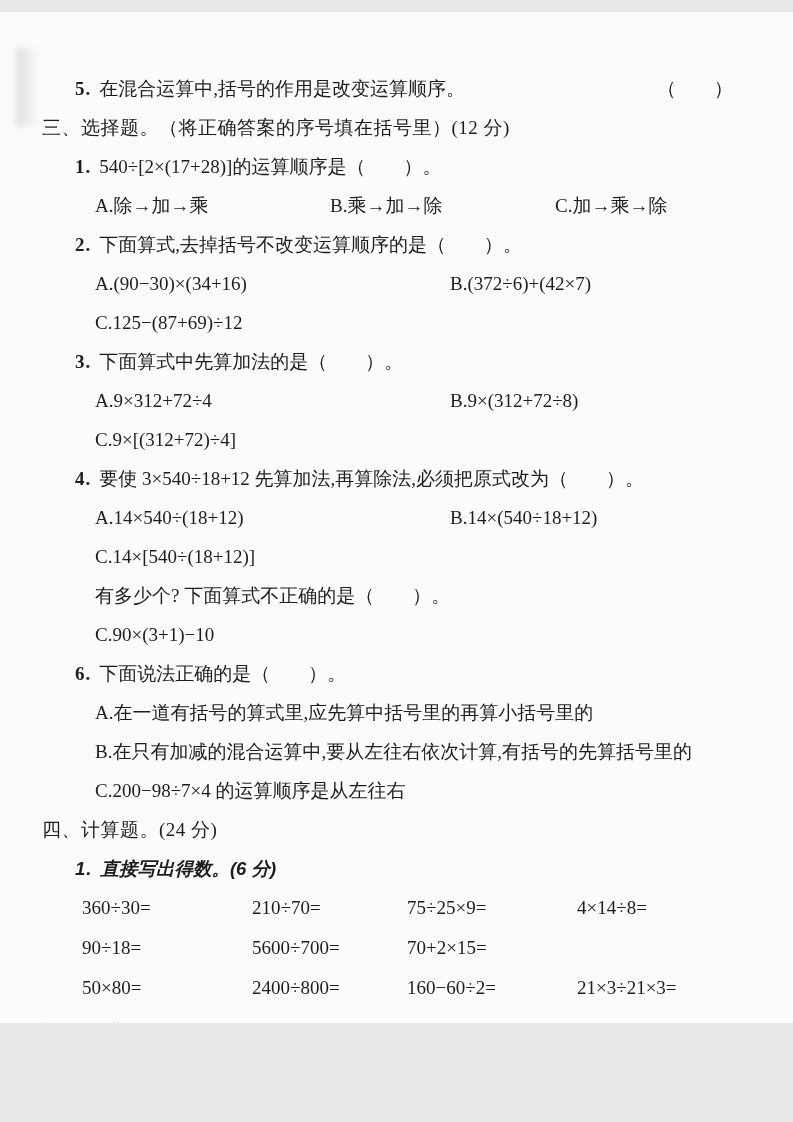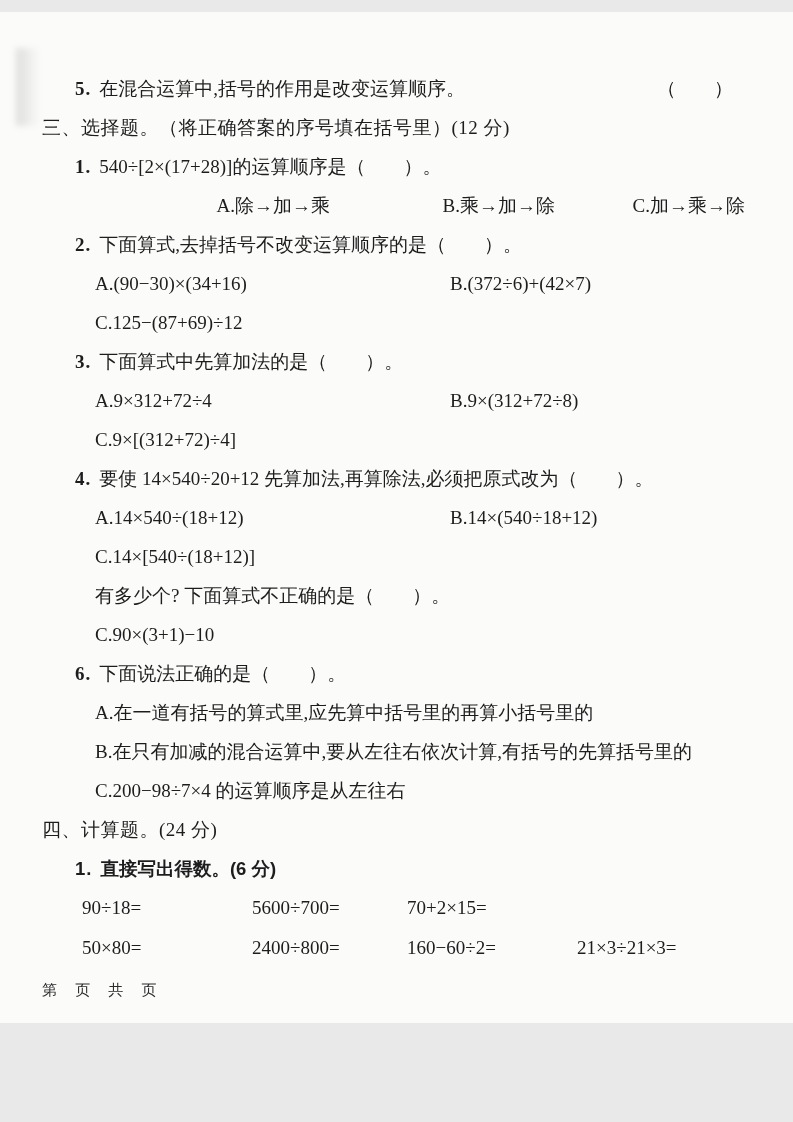--- a/index.html
+++ b/index.html
@@ -33,24 +33,24 @@
   .q  { margin-left: 33px; }
   .tf {
     margin-left: 33px;
     display: flex;
     justify-content: space-between;
     padding-right: 12px;
   }
   .section-header { letter-spacing: 0.5px; }
   .mt-sm { margin-top: 8px; }
   .opts { margin-left: 53px; }
-  .opts.three { display: grid; grid-template-columns: 235px 225px 1fr; text-align: right; }
+  .opts.three { display: grid; grid-template-columns: 235px 225px 1fr; }
   .opts.two   { display: grid; grid-template-columns: 355px 1fr; }
   .cont { margin-left: 53px; }
-  .sub { margin-left: 33px; font-family: "Liberation Sans", "DejaVu Sans", sans-serif; font-weight: 600; font-size: 18.5px; }
+  .sub { margin-left: 33px; font-family: "Liberation Sans", "DejaVu Sans", sans-serif; font-weight: 600; font-size: 18.5px; font-style: italic; }
   .calc-row {
     display: grid;
     grid-template-columns: 170px 155px 170px 1fr;
     margin-left: 40px;
     margin-bottom: 14px;
     font-size: 19px;
     line-height: 26px;
   }
   .footer {
     text-align: left;
@@ -103,21 +103,21 @@
   </div>
   <div class="line opts two">
     <span>A.9×312+72÷4</span>
     <span>B.9×(312+72÷8)</span>
   </div>
   <div class="line opts">
     <span>C.9×[(312+72)÷4]</span>
   </div>
 
   <div class="line q">
-    <span class="qno">4.</span><span>要使 14×540÷20+12 先算加法,再算除法,必须把原式改为（　　）。</span>
+    <span class="qno">4.</span><span>要使 3×540÷18+12 先算加法,再算除法,必须把原式改为（　　）。</span>
   </div>
   <div class="line opts two">
     <span>A.14×540÷(18+12)</span>
     <span>B.14×(540÷18+12)</span>
   </div>
   <div class="line opts">
     <span>C.14×[540÷(18+12)]</span>
   </div>
 
   <div class="line cont">
@@ -141,20 +141,26 @@
   </div>
 
   <div class="line section-header">
     <span>四、计算题。(24 分)</span>
   </div>
   <div class="line sub">
     <span class="qno">1.</span><span>直接写出得数。(6 分)</span>
   </div>
 
   <div class="calc-row">
+    <span>360÷30=</span>
+    <span>210÷70=</span>
+    <span>75÷25×9=</span>
+    <span>4×14÷8=</span>
+  </div>
+  <div class="calc-row">
     <span>90÷18=</span>
     <span>5600÷700=</span>
     <span>70+2×15=</span>
   </div>
   <div class="calc-row">
     <span>50×80=</span>
     <span>2400÷800=</span>
     <span>160−60÷2=</span>
     <span>21×3÷21×3=</span>
   </div>

